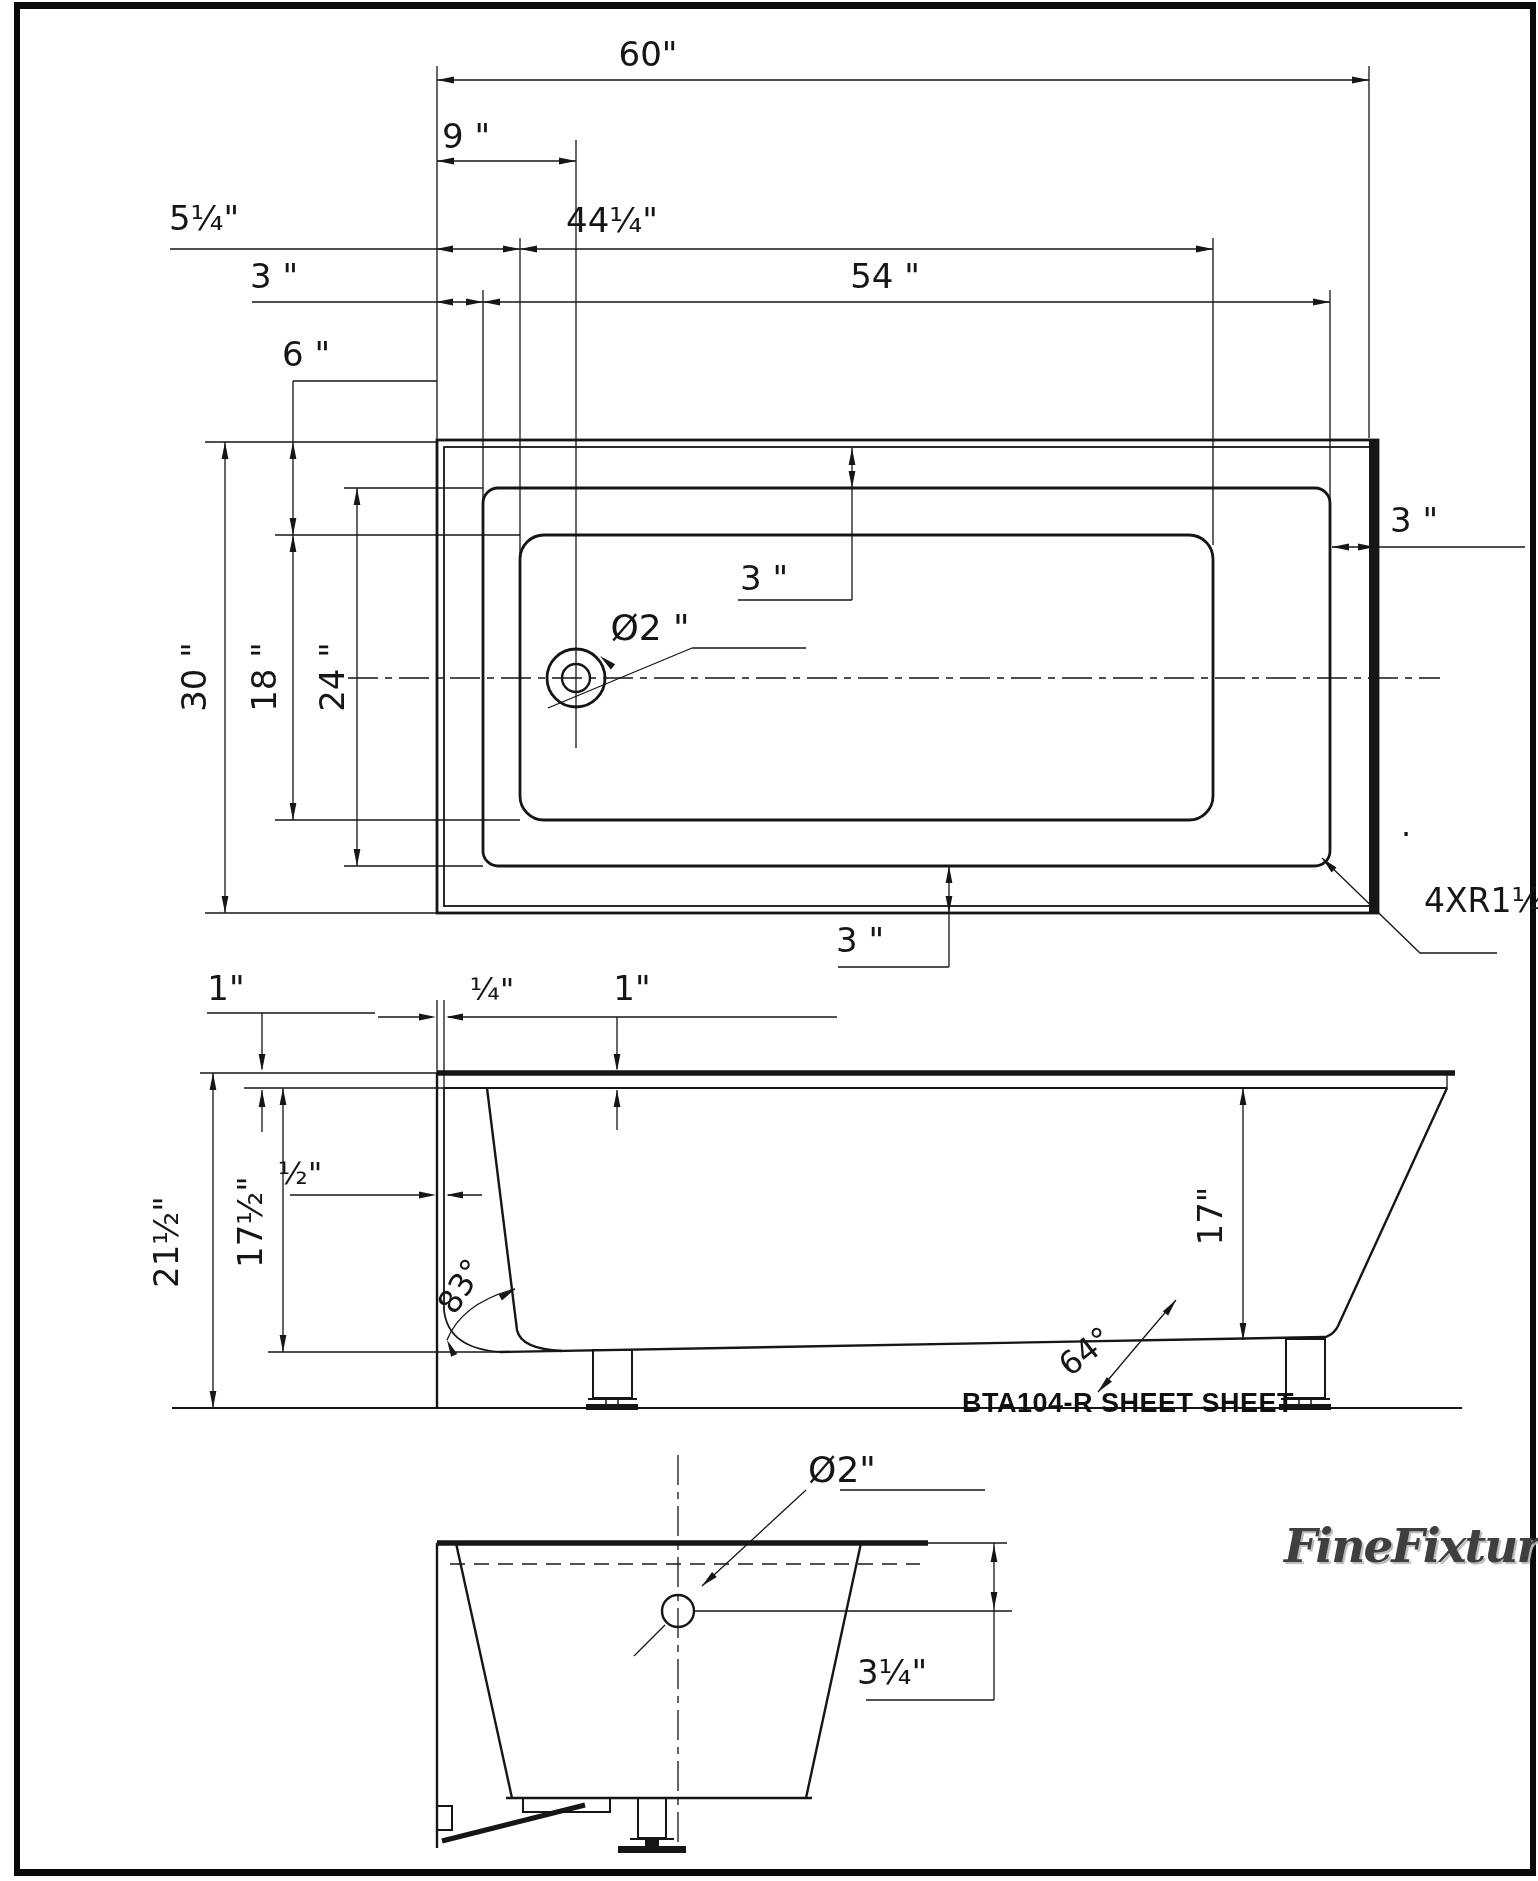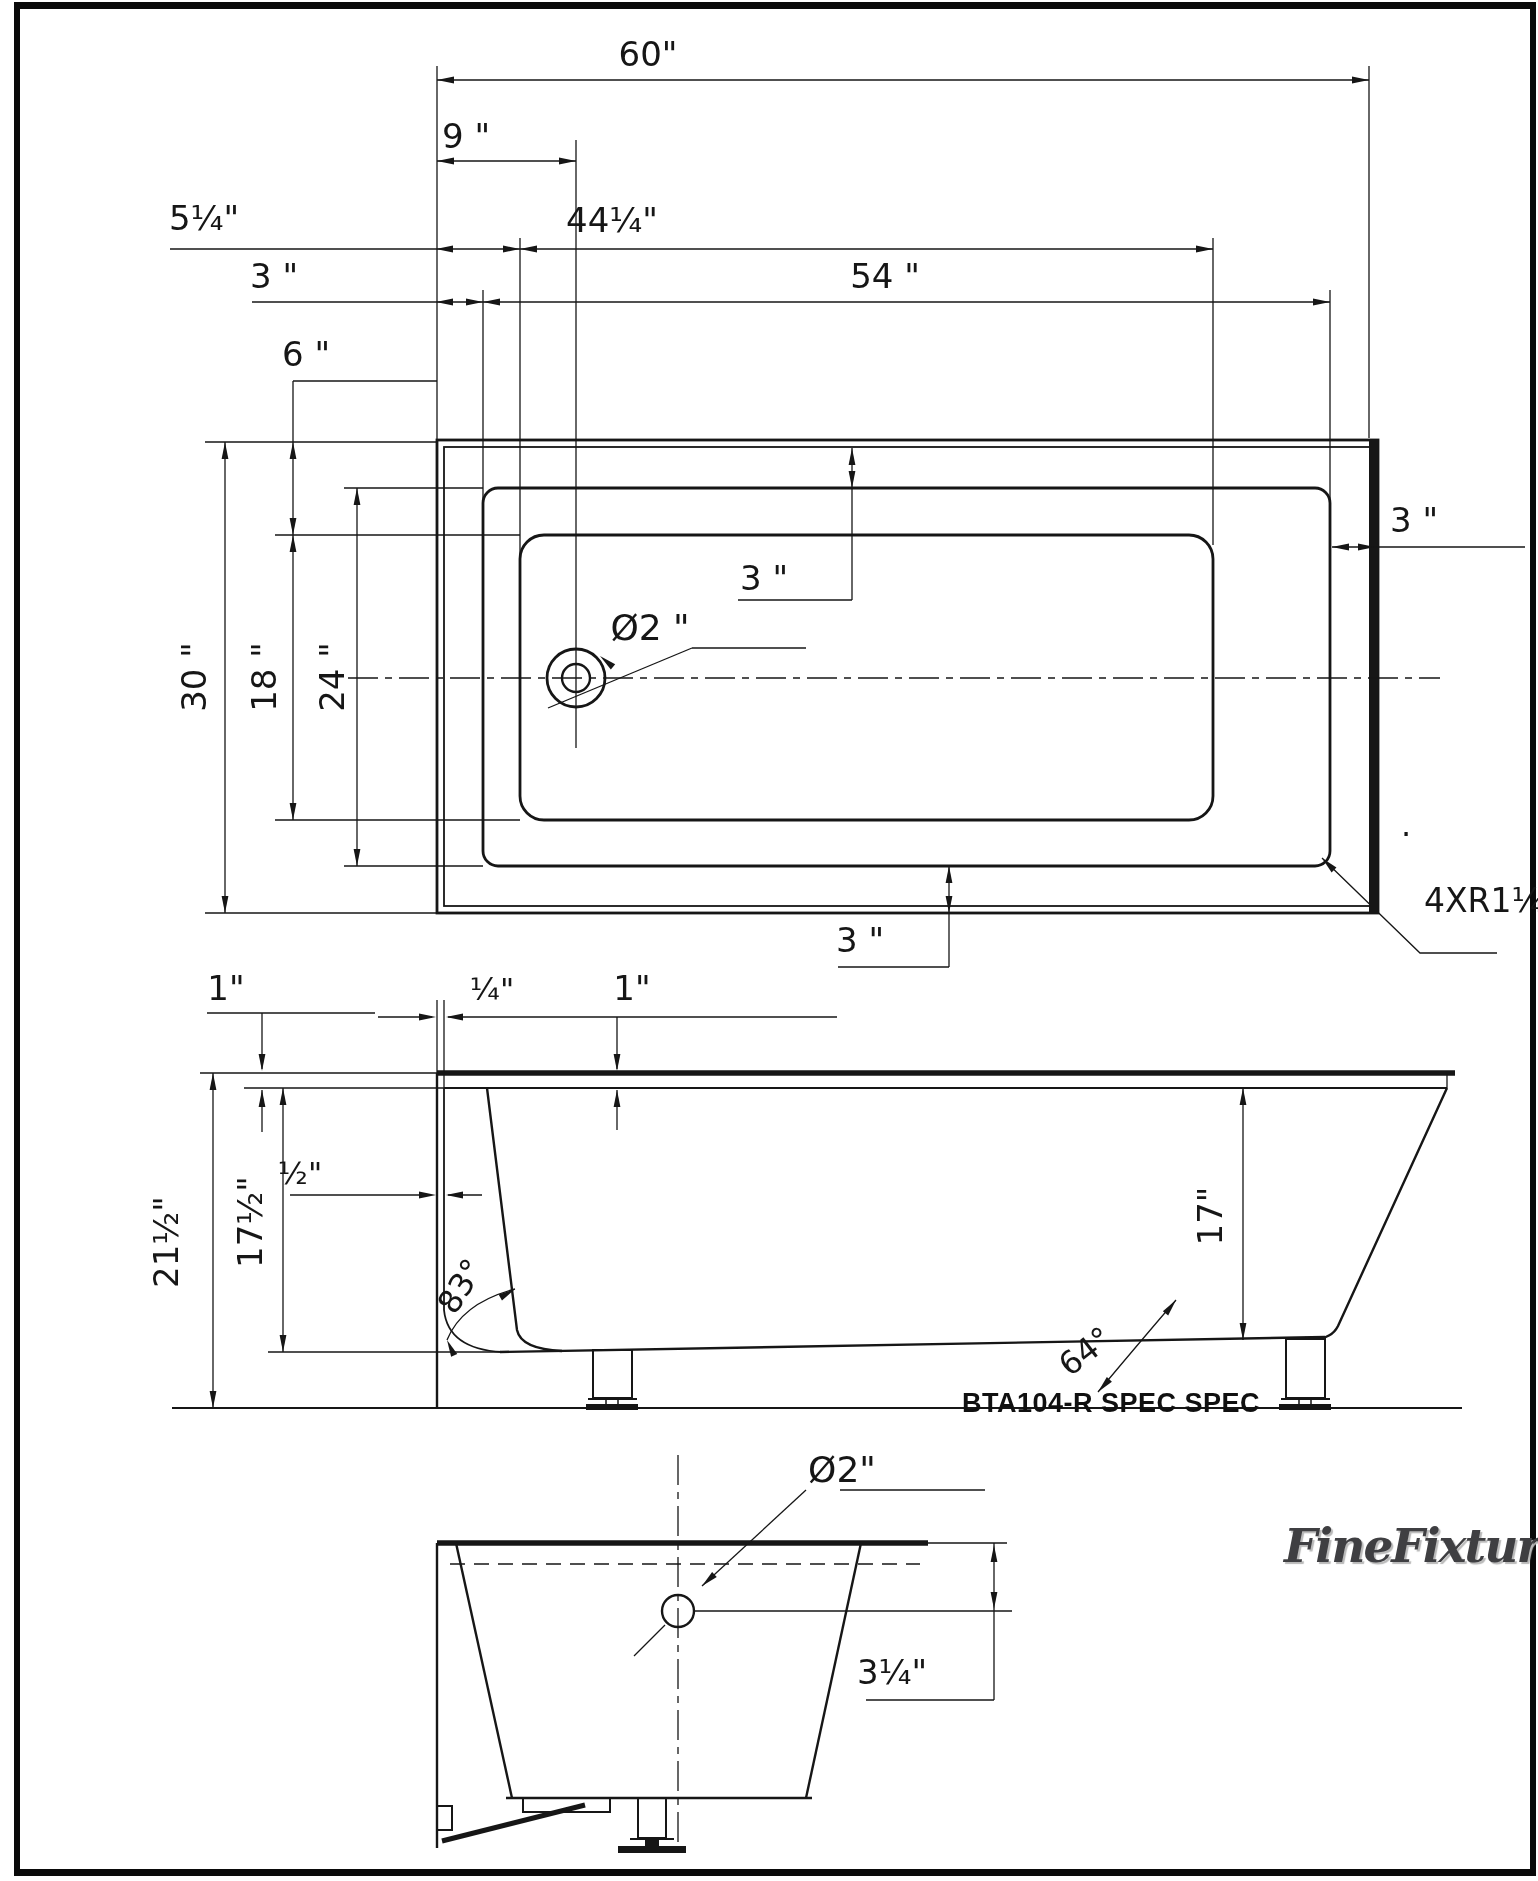--- a/index.html
+++ b/index.html
@@ -253,15 +253,15 @@
         <text x="178" y="1242" font-size="34" text-anchor="middle" transform="rotate(-90 178 1242)">21½"</text>
         <text x="262" y="1222" font-size="34" text-anchor="middle" transform="rotate(-90 262 1222)">17½"</text>
         <text x="470" y="1292" font-size="32" text-anchor="middle" transform="rotate(-58 470 1292)">83°</text>
         <text x="1092" y="1360" font-size="32" text-anchor="middle" transform="rotate(-38 1092 1360)">64°</text>
         <text x="1222" y="1216" font-size="34" text-anchor="middle" transform="rotate(-90 1222 1216)">17"</text>
         <text x="842" y="1482" font-size="36" text-anchor="middle">Ø2"</text>
         <text x="892" y="1684" font-size="34" text-anchor="middle">3¼"</text>
       </g>
 </svg>
 
-<div id="title-block" class="hud">BTA104-R SPEC SPEC</div>
+<div id="title-block" class="hud">BTA104-R SHEET SHEET</div>
 <div id="brand-logo" class="hud">FineFixtures</div>
 </div>
 
 </body></html>

